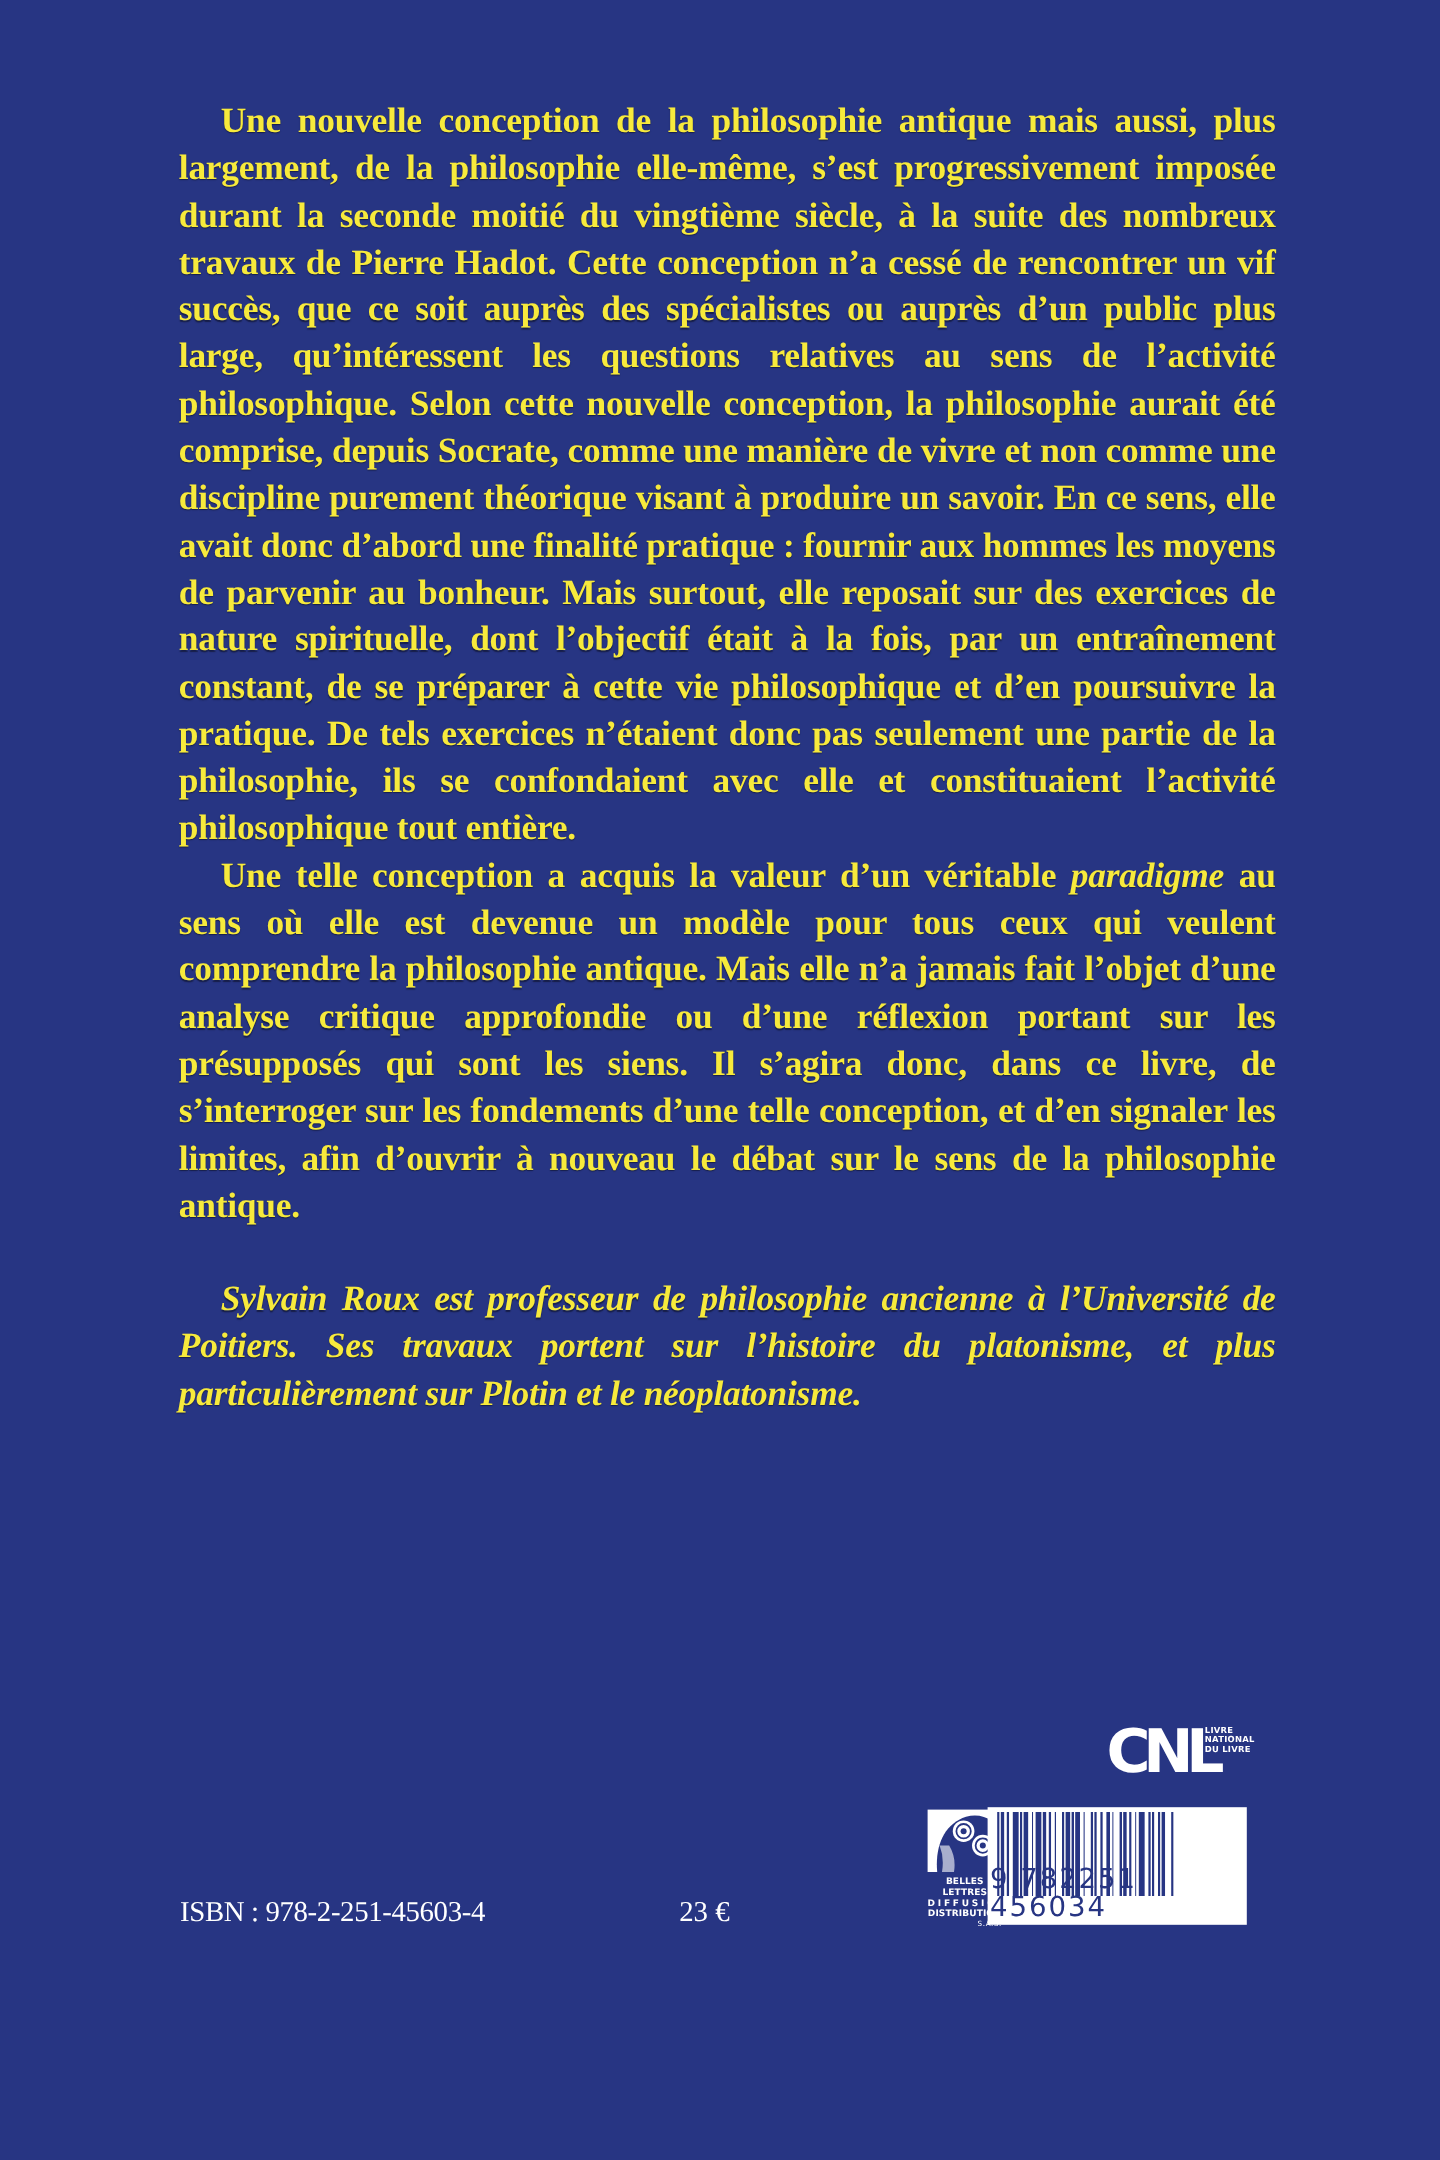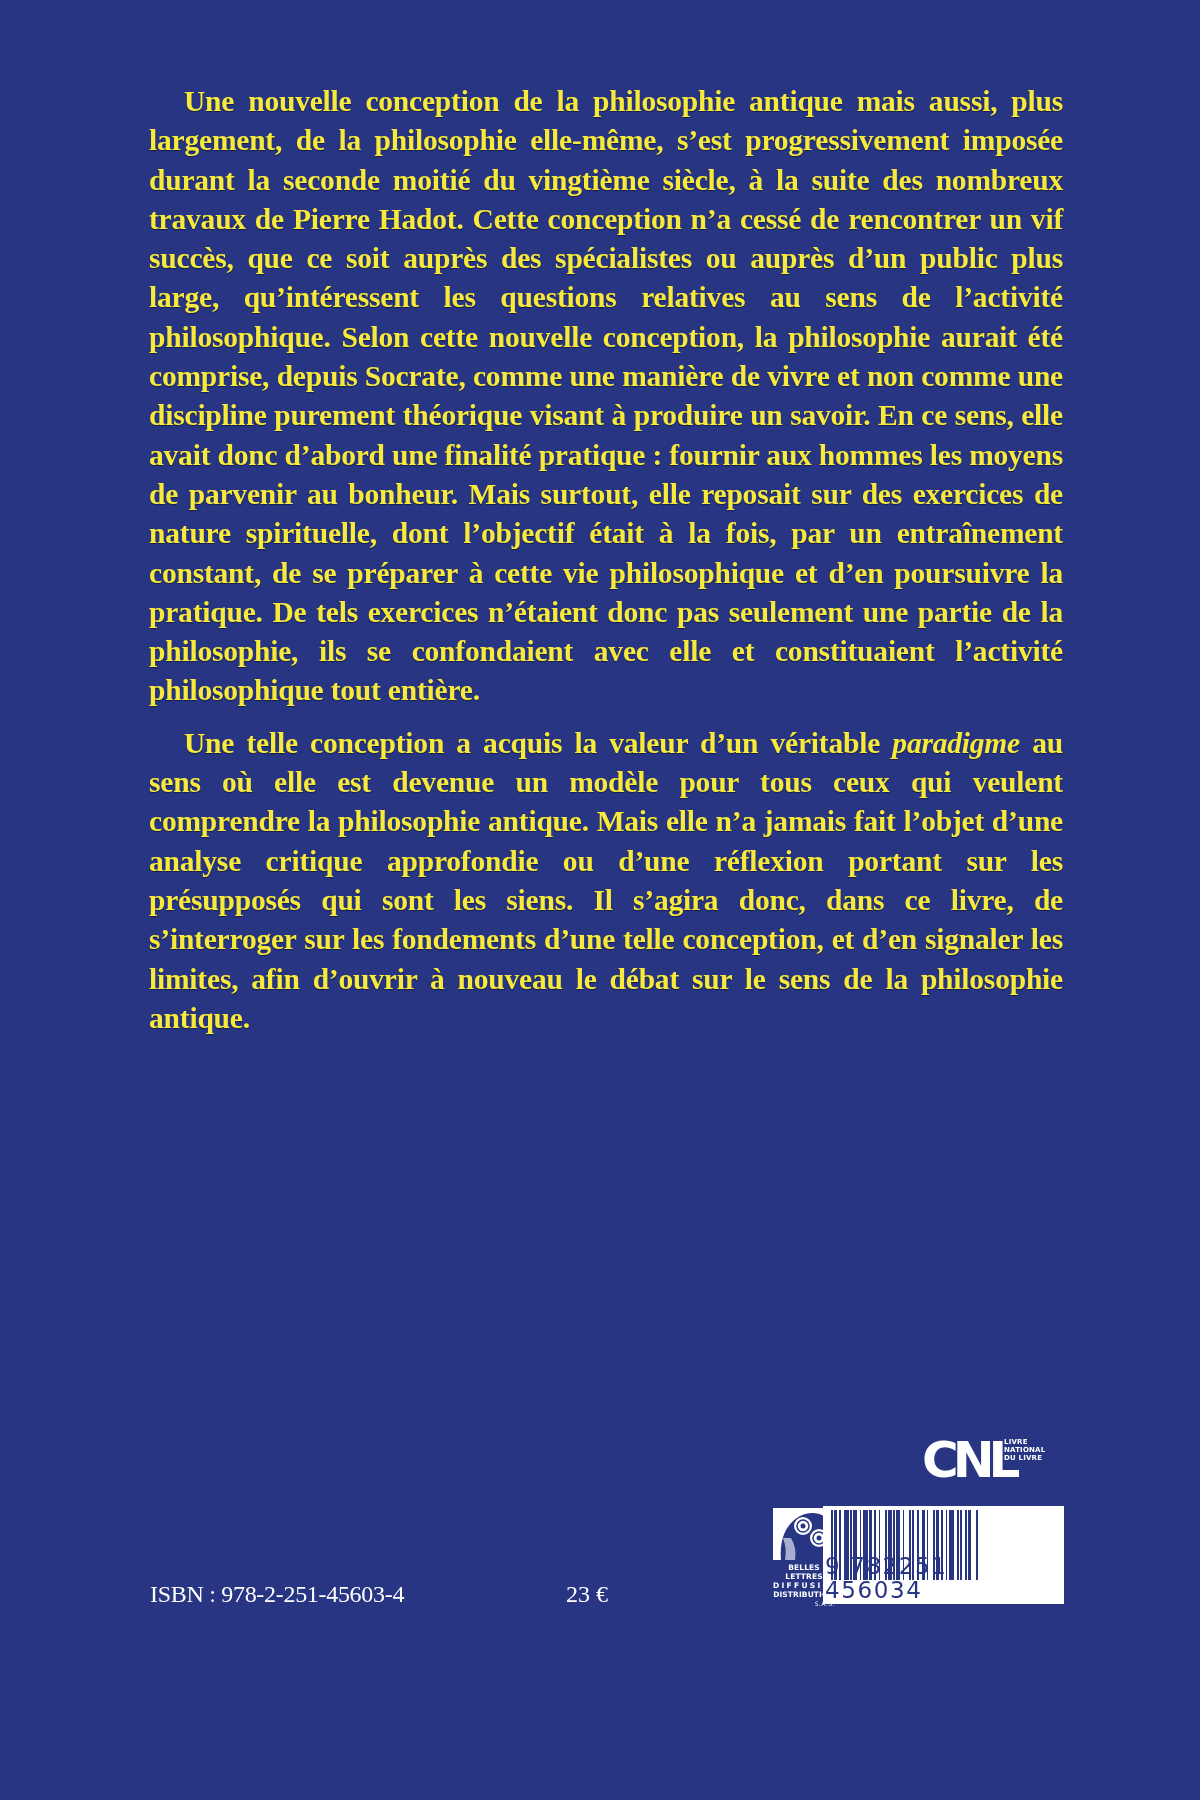--- a/index.html
+++ b/index.html
@@ -11,21 +11,21 @@
     }
     .blurb {
       position:absolute; left:149px; top:82px; width:914px;
       color:#f7ea3c;
       font-size:29.5px; line-height:39.3px;
       text-align:justify;
       letter-spacing:-0.2px;
       text-shadow:0 1px 1px rgba(0,0,0,0.45);
     }
     .blurb p { margin:0; text-indent:35px;font-weight:bold; }
-    .blurb p + p { margin-top:13px; }
+    .blurb p + p { margin-top:0; }
     .blurb .bio { margin-top:39px; font-style:italic; }
     .blurb em { font-style:italic; }
 
     .isbn {
       position:absolute; left:150px; top:1581px;
       color:#ffffff; font-size:24px; letter-spacing:-0.3px;
     }
     .price {
       position:absolute; left:566px; top:1581px;
       color:#ffffff; font-size:24px;
@@ -53,37 +53,38 @@
     }
     .pub-text {
       margin-top:3px;
       color:#fff; font-family:"DejaVu Sans", sans-serif; font-weight:bold;
       font-size:7.5px; line-height:9px; text-align:center; letter-spacing:0.1px;
     }
     .pub-text .spaced { letter-spacing:2.3px; }
     .pub-text .sas { font-weight:normal; font-size:6px; text-align:right; letter-spacing:0.5px; }
 
     .barcode {
-      position:absolute; left:823px; top:1506px; width:241px; height:98px;
+      position:absolute; left:823px; top:1506px; width:216px; height:98px;
       background:#fff;
     }
     .bars { position:absolute; left:8px; top:4px; width:205px; height:70px; display:flex; gap:0; }
     .bars span { display:block; height:100%; }
     .barcode-digits {
       position:absolute; left:2px; bottom:2px; width:215px;
       font-family:"DejaVu Sans", sans-serif; color:#273583;
       font-size:23px; letter-spacing:1.6px; line-height:24px; background:transparent;
     }
   </style>
 </head>
 <body>
 
 <div class="blurb">
   <p>Une nouvelle conception de la philosophie antique mais aussi, plus largement, de la philosophie elle-même, s’est progressivement imposée durant la seconde moitié du vingtième siècle, à la suite des nombreux travaux de Pierre Hadot. Cette conception n’a cessé de rencontrer un vif succès, que ce soit auprès des spécialistes ou auprès d’un public plus large, qu’intéressent les questions relatives au sens de l’activité philosophique. Selon cette nouvelle conception, la philosophie aurait été comprise, depuis Socrate, comme une manière de vivre et non comme une discipline purement théorique visant à produire un savoir. En ce sens, elle avait donc d’abord une finalité pratique : fournir aux hommes les moyens de parvenir au bonheur. Mais surtout, elle reposait sur des exercices de nature spirituelle, dont l’objectif était à la fois, par un entraînement constant, de se préparer à cette vie philosophique et d’en poursuivre la pratique. De tels exercices n’étaient donc pas seulement une partie de la philosophie, ils se confondaient avec elle et constituaient l’activité philosophique tout entière.</p>
   <p><span>Une telle conception a acquis la valeur d’un véritable </span><em>paradigme</em><span> au sens où elle est devenue un modèle pour tous ceux qui veulent comprendre la philosophie antique. Mais elle n’a jamais fait l’objet d’une analyse critique approfondie ou d’une réflexion portant sur les présupposés qui sont les siens. Il s’agira donc, dans ce livre, de s’interroger sur les fondements d’une telle conception, et d’en signaler les limites, afin d’ouvrir à nouveau le débat sur le sens de la philosophie antique.</span></p>
+  <p class="bio">Sylvain Roux est professeur de philosophie ancienne à l’Université de Poitiers. Ses travaux portent sur l’histoire du platonisme, et plus particulièrement sur Plotin et le néoplatonisme.</p>
 </div>
 
 <div class="cnl">
   <div class="cnl-letters">CNL</div>
   <div class="cnl-sub">
     <div>LIVRE</div>
     <div>NATIONAL</div>
     <div>DU LIVRE</div>
   </div>
 </div>

